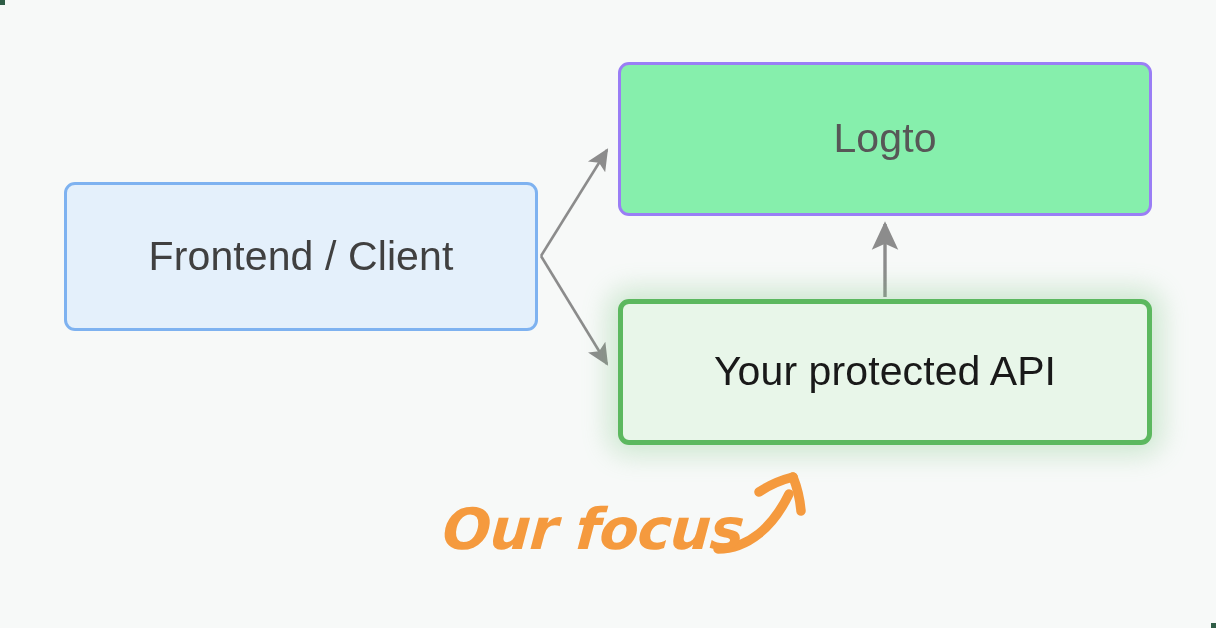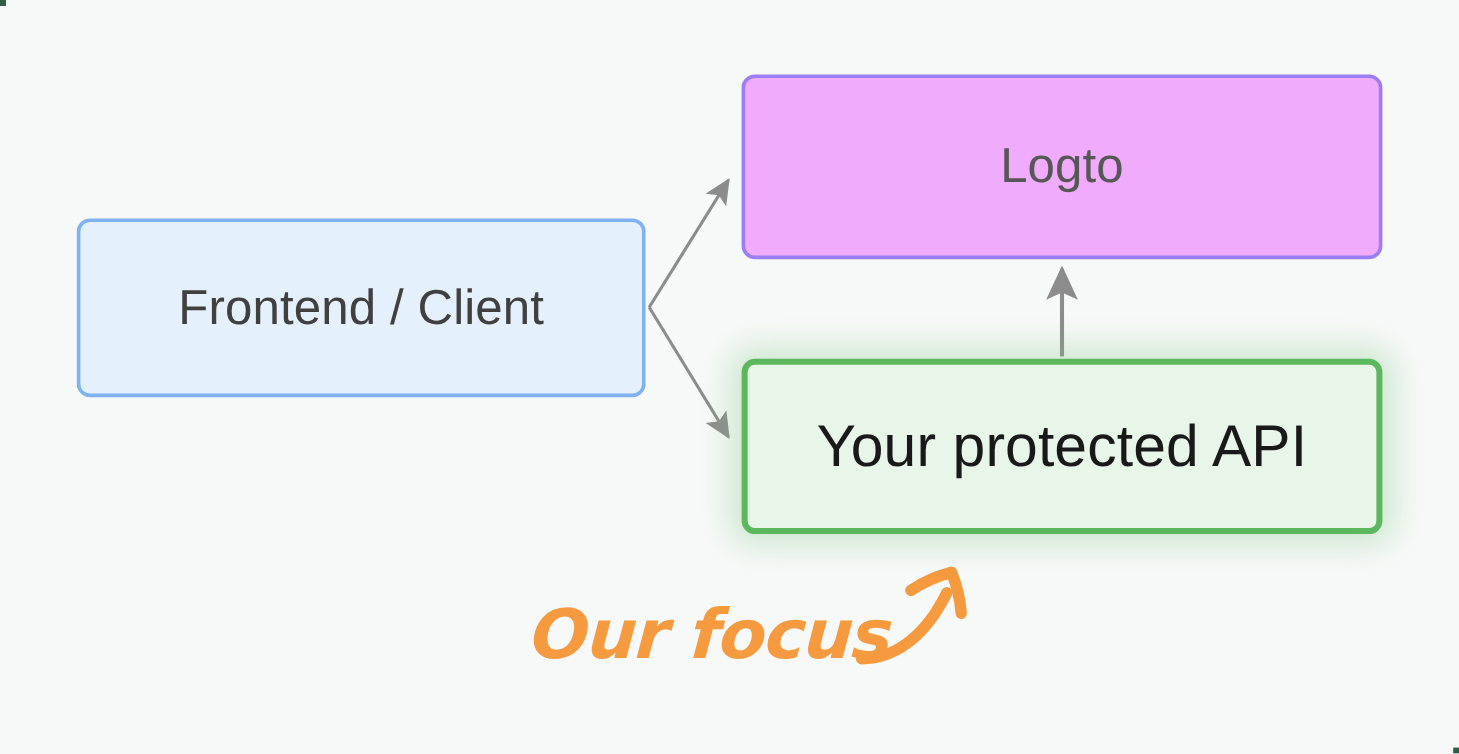--- a/index.html
+++ b/index.html
@@ -65,42 +65,42 @@
     font-size: 41px;
     letter-spacing: 0.1px;
   }
 
   
   #node-logto {
     left: 618px;
     top: 62px;
     width: 534px;
     height: 154px;
-    background: #f0abfc;
+    background: #86efac;
     border: 3px solid #9a7ef5;
   }
   #node-logto .node-label {
     color: #575757;
     font-size: 41px;
     letter-spacing: 0.1px;
   }
 
   
   #node-api {
     left: 618px;
     top: 299px;
     width: 534px;
     height: 146px;
     background: #e8f6e9;
     border: 5px solid #5cb85f;
     box-shadow: 0 0 26px 10px rgba(124, 198, 130, 0.33);
   }
   #node-api .node-label {
     color: #191919;
-    font-size: 49px;
+    font-size: 41px;
     letter-spacing: 0.1px;
   }
 
   #annotation-focus {
     position: absolute;
     left: 443px;
     top: 496px;
     color: #f59a3e;
     font-family: "DejaVu Sans", sans-serif;
     font-size: 57px;

